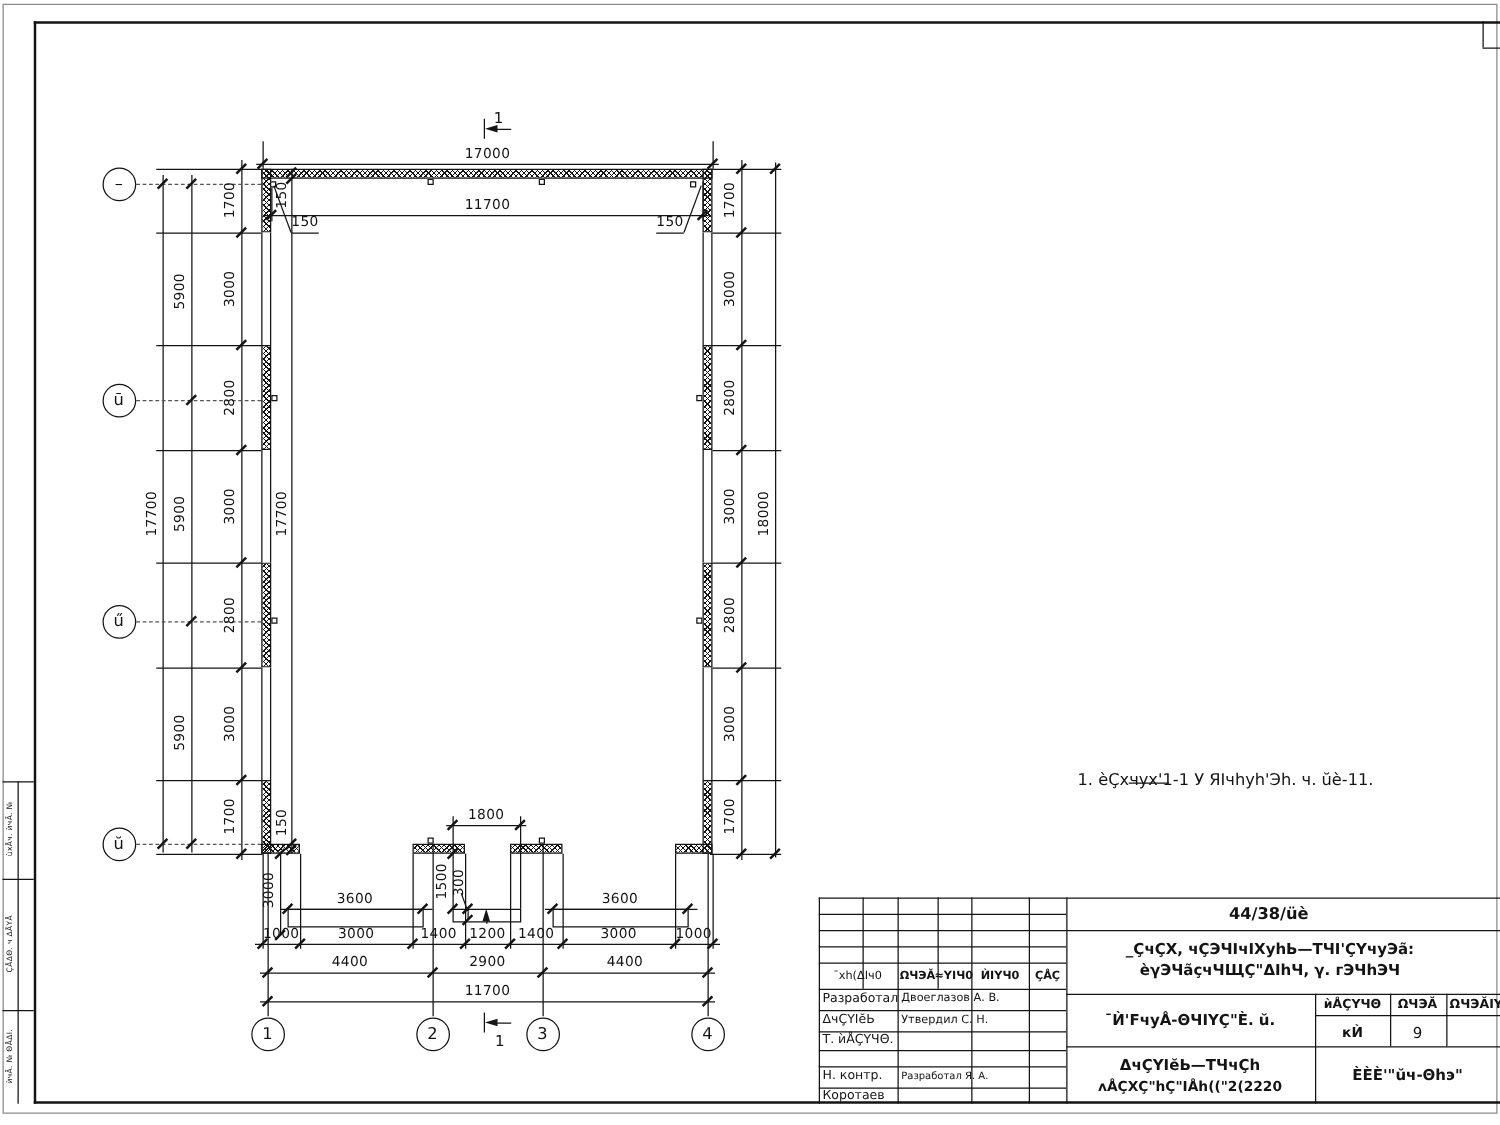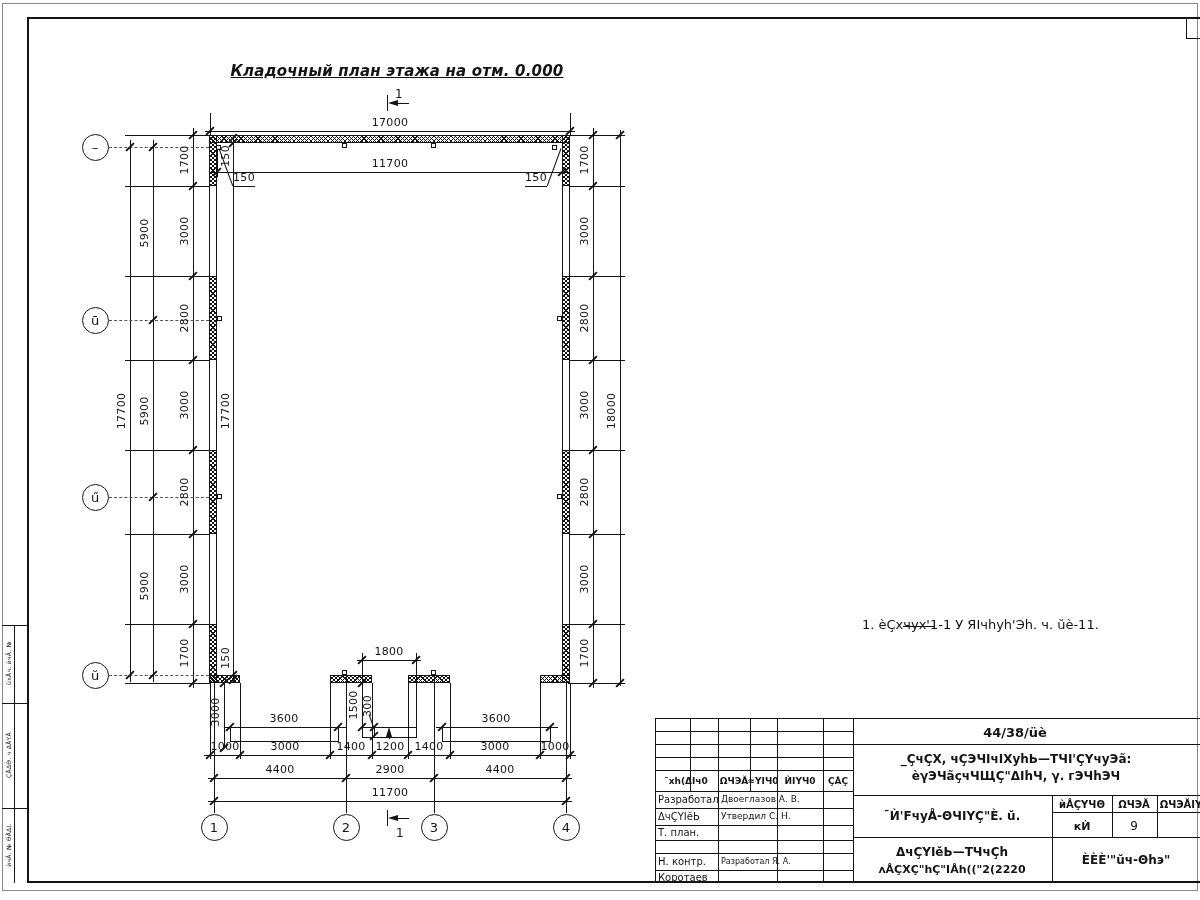--- a/index.html
+++ b/index.html
@@ -30,21 +30,20 @@
   #title{position:absolute;left:397px;top:71px;transform:translate(-50%,-50%);font-size:15px;font-style:italic;
          font-weight:600;text-decoration:underline;white-space:nowrap;letter-spacing:.2px;}
   #note{position:absolute;left:862px;top:617px;font-size:13px;white-space:nowrap;}
 </style>
 </head>
 <body>
 
 <div id="sheet">
   <div id="outer-border"></div>
   <div id="frame"></div>
-  <div id="title">Кладочный план этажа на отм. 0.000</div>
   <div id="note">1. èÇхчух'1-1 У ЯIчhуh'Эh. ч. ŭè-11.</div>
   <div id="plan">
       <div class="hline" style="left: 205px; top: 131px; width: 370px;"></div>
       <div class="hline" style="left: 212px; top: 172px; width: 355px;"></div>
       <div class="hline" style="left: 357px; top: 660px; width: 64px;"></div>
       <div class="hline" style="left: 224px; top: 727px; width: 122px;"></div>
       <div class="hline" style="left: 436px; top: 727px; width: 122px;"></div>
       <div class="hline" style="left: 204px; top: 755px; width: 372px;"></div>
       <div class="hline" style="left: 208px; top: 778px; width: 364px;"></div>
       <div class="hline" style="left: 208px; top: 801px; width: 364px;"></div>
@@ -276,30 +275,30 @@
       <div class="label" style="left: 1016px; top: 776px; font-size: 12px; font-weight: bold;">èγЭЧãçчЧЩÇ"ΔIhЧ, γ. гЭЧhЭЧ</div>
       <div class="label" style="left: 952px; top: 816px; font-size: 12px; font-weight: bold;">¯Ѝ'FчуÅ-ΘЧIҮÇ"È. ŭ.</div>
       <div class="label" style="left: 1082px; top: 804px; font-size: 10px; font-weight: bold;">ѝÅÇҮЧΘ</div>
       <div class="label" style="left: 1134px; top: 804px; font-size: 10px; font-weight: bold;">ΩЧЭĂ</div>
       <div class="label" style="left: 1181px; top: 804px; font-size: 10px; font-weight: bold;">ΩЧЭĂIY</div>
       <div class="label" style="left: 1082px; top: 826px; font-size: 11px; font-weight: bold;">кЍ</div>
       <div class="label" style="left: 1134px; top: 826px; font-size: 12px;">9</div>
       <div class="label" style="left: 952px; top: 852px; font-size: 12px; font-weight: bold;">ΔчÇҮIĕЬ—ТЧчÇh</div>
       <div class="label" style="left: 952px; top: 869px; font-size: 11px; font-weight: bold;">ʌÅÇХÇ"hÇ"IÅh(("2(2220</div>
       <div class="label" style="left: 1126px; top: 860px; font-size: 12px; font-weight: bold;">ÈÈÈ'"ŭч-Θhэ"</div>
-      <div class="label" style="left: 686px; top: 781px; font-size: 9px; font-weight: bold;">¯хh(ΔIч0</div>
+      <div class="label" style="left: 686px; top: 781px; font-size: 9px; font-weight: normal;">¯хh(ΔIч0</div>
       <div class="label" style="left: 734px; top: 781px; font-size: 9px; font-weight: bold;">ΩЧЭĂ</div>
       <div class="label" style="left: 763px; top: 781px; font-size: 9px; font-weight: bold;">≈YIЧ0</div>
       <div class="label" style="left: 800px; top: 781px; font-size: 9px; font-weight: bold;">ЍIҮЧ0</div>
       <div class="label" style="left: 838px; top: 781px; font-size: 9px; font-weight: bold;">ÇÅÇ</div>
       <div class="label left" style="left: 658px; top: 799px; font-size: 10px;">Разработал</div>
       <div class="label left" style="left: 721px; top: 799px; font-size: 9px;">Двоеглазов А. В.</div>
       <div class="label left" style="left: 658px; top: 816px; font-size: 10px;">ΔчÇҮIĕЬ</div>
       <div class="label left" style="left: 721px; top: 816px; font-size: 9px;">Утвердил С. Н.</div>
-      <div class="label left" style="left: 658px; top: 832px; font-size: 10px;">Т. план.</div>
+      <div class="label left" style="left: 658px; top: 832px; font-size: 10px;">Т. ѝÅÇҮЧΘ.</div>
       <div class="label left" style="left: 658px; top: 861px; font-size: 10px;">Н. контр.</div>
       <div class="label left" style="left: 721px; top: 861px; font-size: 8px;">Разработал Я. А.</div>
       <div class="label left" style="left: 658px; top: 877px; font-size: 10px;">Коротаев</div>
       <div class="axcircle" style="left: 81.5px; top: 133.5px;">–</div>
       <div class="axcircle" style="left: 81.5px; top: 306.5px;">ū</div>
       <div class="axcircle" style="left: 81.5px; top: 483.5px;">ű</div>
       <div class="axcircle" style="left: 81.5px; top: 661.5px;">ŭ</div>
       <div class="axcircle" style="left: 200.5px; top: 813.5px;">1</div>
       <div class="axcircle" style="left: 332.5px; top: 813.5px;">2</div>
       <div class="axcircle" style="left: 420.5px; top: 813.5px;">3</div>

